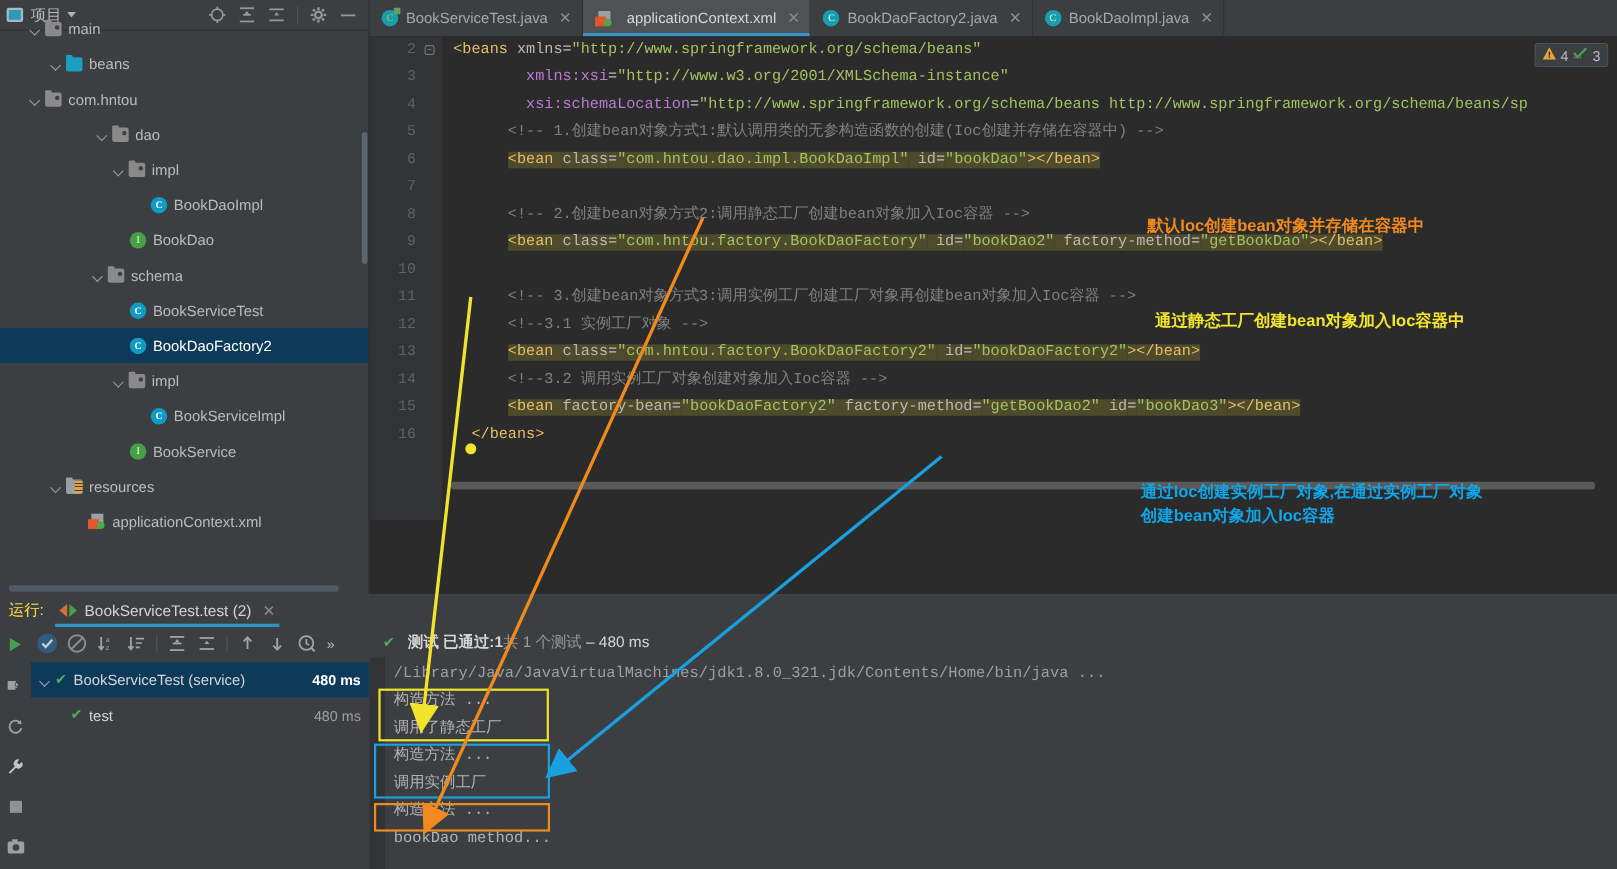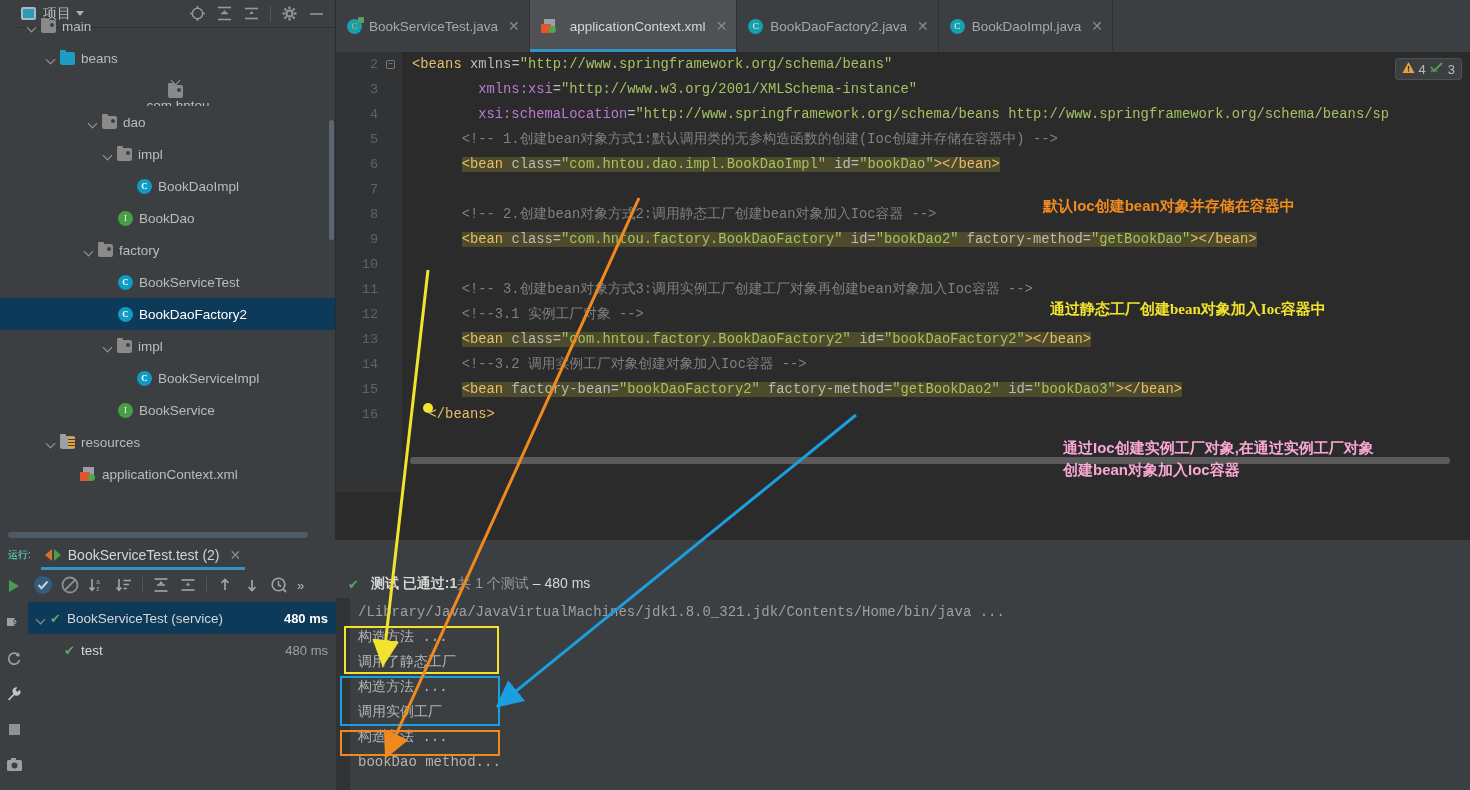--- a/index.html
+++ b/index.html
@@ -11,21 +11,21 @@
   }
   #root { position: relative; width: 1470px; height: 790px; }
 
   
   #project-panel {
     position: absolute; left: 0; top: 0; width: 336px; height: 540px;
     background: #3c3f41; border-right: 1px solid #2b2b2b;
   }
   #project-header {
     height: 28px; background: #3c3f41; display: flex; align-items: center;
-    padding: 0 6px; border-bottom: 1px solid #323232; margin-left: 15px;
+    padding: 0 6px; border-bottom: 1px solid #323232;
   }
   .proj-icon {
     width: 15px; height: 13px; border: 2px solid #a9b7c6; border-radius: 2px;
     background: #2b9ab5; margin-right: 7px; flex: none;
   }
   #project-title { color: #bbbbbb; font-size: 14px; margin-right: 5px; }
   .caret-down {
     width: 0; height: 0; border-left: 4px solid transparent;
     border-right: 4px solid transparent; border-top: 5px solid #b0b0b0;
   }
@@ -94,21 +94,21 @@
     position: absolute; left: 8px; bottom: 2px; width: 300px; height: 6px;
     background: #4e5a66; border-radius: 3px;
   }
   #tree-scroll-v {
     position: absolute; right: 1px; top: 120px; width: 5px; height: 120px;
     background: #5c6670; border-radius: 3px;
   }
 
   
   #editor-area { position: absolute; left: 336px; top: 0; width: 1134px; height: 540px; background: #2b2b2b; }
-  #tabbar { height: 52px; background: #3c3f41; display: flex; align-items: stretch; }
+  #tabbar { height: 33px; background: #3c3f41; display: flex; align-items: stretch; }
   .tab {
     display: flex; align-items: center; padding: 0 9px 0 11px; gap: 7px;
     font-size: 13.5px; color: #a8a8a8; border-right: 1px solid #323232;
     position: relative; cursor: default;
   }
   .tab.active { background: #4e5254; color: #d6d6d6; }
   .tab.active::after {
     content: ""; position: absolute; left: 0; right: 0; bottom: 0;
     height: 3px; background: #3592c4;
   }
@@ -161,21 +161,21 @@
     display: flex; align-items: center; gap: 9px; padding-left: 80px;
     color: #9a9a9a; font-size: 13px; background: #2b2b2b;
   }
 
   
   .anno { position: absolute; font-size: 15px; font-weight: bold; white-space: pre; line-height: 22px; }
 
   
   #run-panel { position: absolute; left: 0; top: 540px; width: 1470px; height: 250px; background: #3c3f41; }
   #run-head { height: 30px; display: flex; align-items: center; padding-left: 8px; gap: 10px; }
-  #run-label { color: #5eead4; font-size: 10px; }
+  #run-label { color: #fde047; font-size: 14px; }
   #run-tab {
     display: flex; align-items: center; gap: 7px; height: 30px; position: relative;
     color: #d4d4d4; font-size: 14px; padding: 0 4px;
   }
   #run-tab::after { content:""; position:absolute; left:0; right:0; bottom:0; height:3px; background:#3592c4; }
   .runicon-dual { width: 16px; height: 14px; position: relative; flex:none;}
   .runicon-dual::before { content:""; position:absolute; left:0; top:1px; width:0;height:0;
      border-right:7px solid #d4712b; border-top:6px solid transparent; border-bottom:6px solid transparent;}
   .runicon-dual::after { content:""; position:absolute; right:0; top:1px; width:0;height:0;
      border-left:7px solid #4e9a4e; border-top:6px solid transparent; border-bottom:6px solid transparent;}
@@ -284,21 +284,21 @@
         <div class="trow" style="padding-left: 27px;">
           <span class="arrow"></span>
           <span class="ficon gray"></span>
           <span class="tlabel">main</span>
         </div>
         <div class="trow" style="padding-left: 46px;">
           <span class="arrow"></span>
           <span class="ficon blue"></span>
           <span class="tlabel">beans</span>
         </div>
-        <div class="trow" style="padding-left: 27px; flex-direction: column;">
+        <div class="trow" style="padding-left: 27px;">
           <span class="arrow"></span>
           <span class="ficon gray"></span>
           <span class="tlabel">com.hntou</span>
         </div>
         <div class="trow" style="padding-left: 88px;">
           <span class="arrow"></span>
           <span class="ficon gray"></span>
           <span class="tlabel">dao</span>
         </div>
         <div class="trow" style="padding-left: 103px;">
@@ -312,21 +312,21 @@
           <span class="tlabel">BookDaoImpl</span>
         </div>
         <div class="trow" style="padding-left: 103px;">
           <span class="tw"></span>
           <span class="int-ic">I</span>
           <span class="tlabel">BookDao</span>
         </div>
         <div class="trow" style="padding-left: 84px;">
           <span class="arrow"></span>
           <span class="ficon gray"></span>
-          <span class="tlabel">factory</span>
+          <span class="tlabel">schema</span>
         </div>
         <div class="trow" style="padding-left: 103px;">
           <span class="tw"></span>
           <span class="cls-ic">C</span>
           <span class="tlabel">BookServiceTest</span>
         </div>
         <div class="trow sel" style="padding-left: 103px;">
           <span class="tw"></span>
           <span class="cls-ic">C</span>
           <span class="tlabel">BookDaoFactory2</span>
@@ -611,18 +611,18 @@
     <line x1="428" y1="270" x2="384" y2="655" stroke="#f2e42c" stroke-width="3" marker-end="url(#ah-y)"></line>
     <circle cx="428" cy="408" r="5" fill="#f2e42c"></circle>
 
     <line x1="639" y1="198" x2="390" y2="748" stroke="#f08a1e" stroke-width="3" marker-end="url(#ah-o)"></line>
 
     <line x1="856" y1="415" x2="505" y2="700" stroke="#1a9fe0" stroke-width="3" marker-end="url(#ah-b)"></line>
   </svg>
 
   <div id="editor-annos">
       <div class="anno" style="left: 1043px; top: 195px; color: rgb(240, 138, 30);">默认Ioc创建bean对象并存储在容器中</div>
-      <div class="anno" style="left: 1050px; top: 298px; color: rgb(242, 228, 44); font-family: Liberation Serif, serif;">通过静态工厂创建bean对象加入Ioc容器中</div>
-      <div class="anno" style="left: 1063px; top: 437px; color: #f9a8d4;">通过Ioc创建实例工厂对象,在通过实例工厂对象
+      <div class="anno" style="left: 1050px; top: 281px; color: rgb(242, 228, 44);">通过静态工厂创建bean对象加入Ioc容器中</div>
+      <div class="anno" style="left: 1037px; top: 437px; color: #0ea5e9;">通过Ioc创建实例工厂对象,在通过实例工厂对象
 创建bean对象加入Ioc容器</div>
     </div>
 
 </div>
 
 </body></html>

